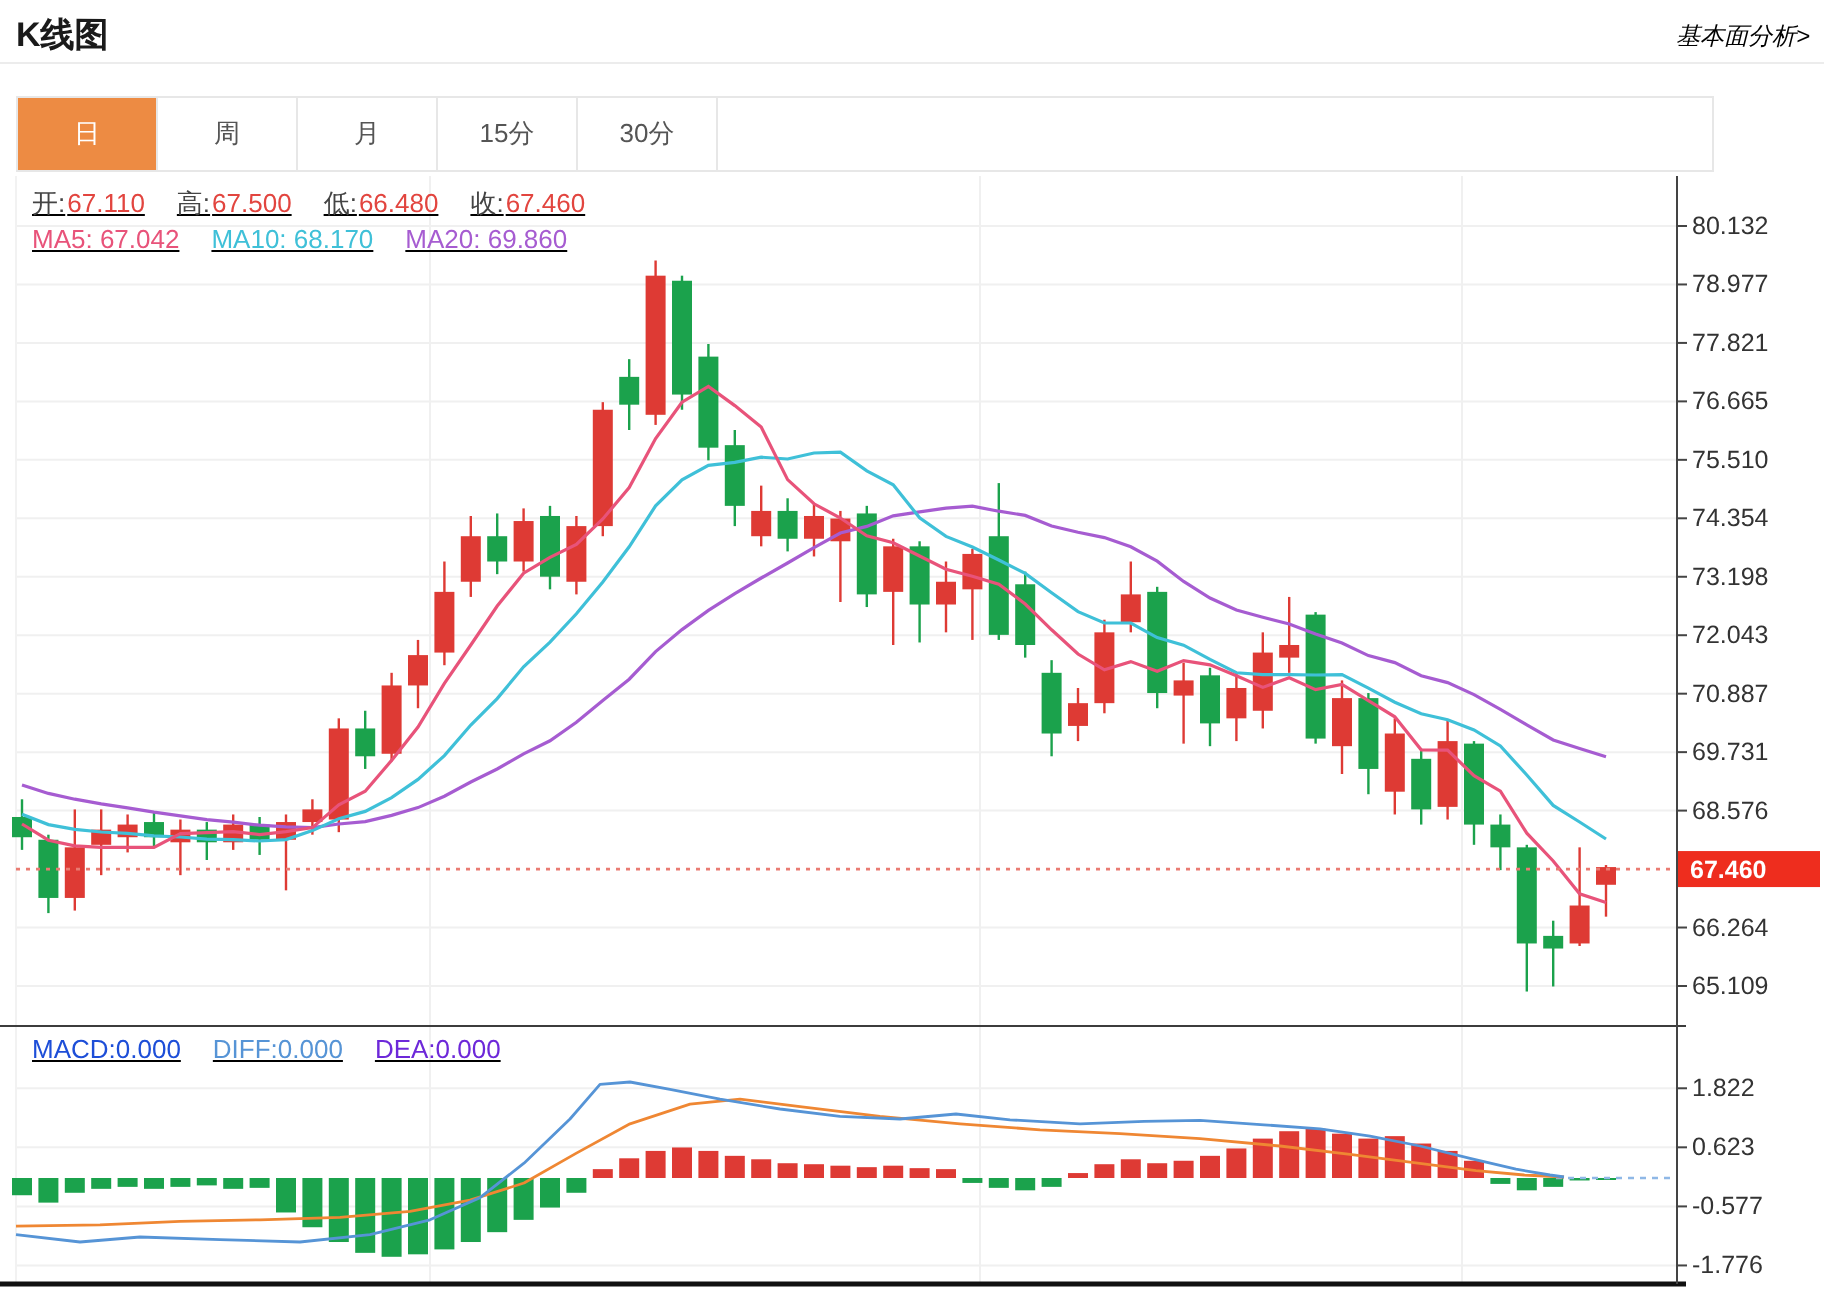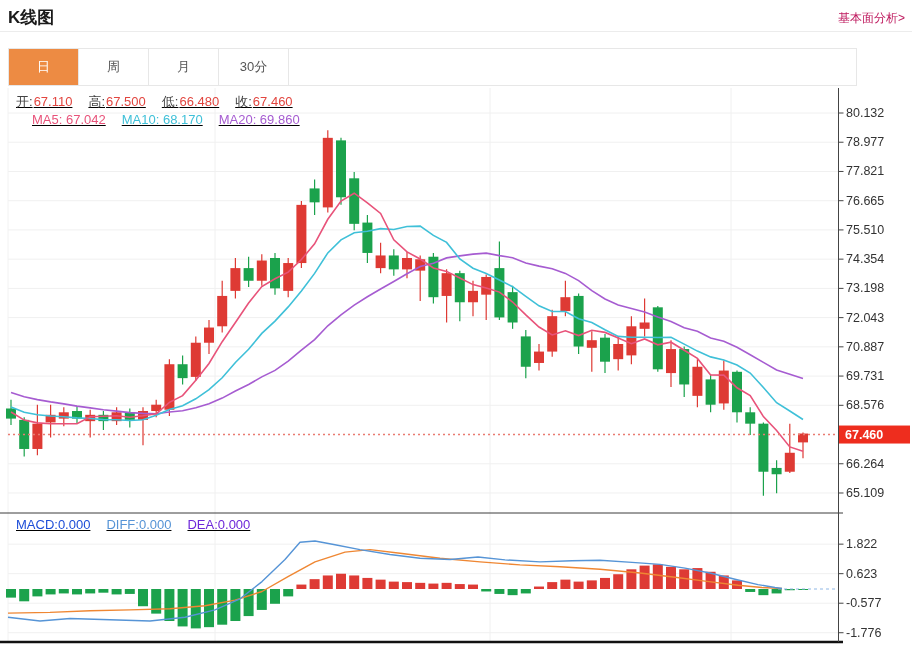--- a/index.html
+++ b/index.html
@@ -1,39 +1,40 @@
 <!DOCTYPE html>
 <html><head>
 <meta charset="utf-8">
 <style>
   * { margin:0; padding:0; box-sizing:border-box; }
   html,body { background:#fff; font-family:"Liberation Sans","DejaVu Sans",sans-serif; }
   #app { position:relative; width:912px; height:645px; background:#fff; overflow:hidden; }
   .hdr-title { position:absolute; left:8px; top:6px; font-size:17px; font-weight:bold; color:#1a1a1a; }
-  .hdr-link { position:absolute; right:7px; top:10px; font-size:12px; color:#be185d; cursor:pointer; }
+  .hdr-link { position:absolute; right:7px; top:10px; font-size:12px; color:#000000; cursor:pointer;font-style:italic; }
   .hdr-divider { position:absolute; left:0; top:31px; width:912px; height:1px; background:#ececec; }
   .tab-bar { position:absolute; left:8px; top:48px; width:849px; height:38px; border:1px solid #e7e7e7; display:flex; }
   .tab { width:70px; height:36px; line-height:36px; text-align:center; font-size:13px; color:#555; border-right:1px solid #e7e7e7; cursor:pointer; background:#fff; }
   .tab.active { background:#ed8b43; color:#fff; }
   .overlay { position:absolute; font-size:13px; white-space:nowrap; pointer-events:none;text-decoration:underline; }
   .overlay span { margin-right:6px; }
   .overlay .gap { margin-right:16px; }
   #chart-svg { position:absolute; left:0; top:0; }
 </style>
 </head>
 <body>
 
 <div id="app">
   <div class="hdr-title">K线图</div>
   <div class="hdr-link">基本面分析&gt;</div>
   <div class="hdr-divider"></div>
   <div class="tab-bar">
       <div class="tab active">日</div>
       <div class="tab">周</div>
       <div class="tab">月</div>
+      <div class="tab">15分</div>
       <div class="tab">30分</div>
     </div>
   <svg id="chart-svg" width="912" height="645" viewBox="0 0 912 645">
       <line x1="8" y1="113" x2="838" y2="113" stroke="#f0f0f0" stroke-width="1"></line>
       <line x1="8" y1="142.23" x2="838" y2="142.23" stroke="#f0f0f0" stroke-width="1"></line>
       <line x1="8" y1="171.46" x2="838" y2="171.46" stroke="#f0f0f0" stroke-width="1"></line>
       <line x1="8" y1="200.69" x2="838" y2="200.69" stroke="#f0f0f0" stroke-width="1"></line>
       <line x1="8" y1="229.92000000000002" x2="838" y2="229.92000000000002" stroke="#f0f0f0" stroke-width="1"></line>
       <line x1="8" y1="259.15" x2="838" y2="259.15" stroke="#f0f0f0" stroke-width="1"></line>
       <line x1="8" y1="288.38" x2="838" y2="288.38" stroke="#f0f0f0" stroke-width="1"></line>
@@ -276,15 +277,15 @@
       <line x1="838.5" y1="573.66174" x2="843.5" y2="573.66174" stroke="#444444" stroke-width="1"></line>
       <text x="846" y="577.66174" fill="#333333" font-size="12.5" font-family="Liberation Sans, DejaVu Sans, sans-serif">0.623</text>
       <line x1="838.5" y1="603.20574" x2="843.5" y2="603.20574" stroke="#444444" stroke-width="1"></line>
       <text x="846" y="607.20574" fill="#333333" font-size="12.5" font-family="Liberation Sans, DejaVu Sans, sans-serif">-0.577</text>
       <line x1="838.5" y1="632.7251200000001" x2="843.5" y2="632.7251200000001" stroke="#444444" stroke-width="1"></line>
       <text x="846" y="636.7251200000001" fill="#333333" font-size="12.5" font-family="Liberation Sans, DejaVu Sans, sans-serif">-1.776</text>
       <rect x="839" y="425.53000000000003" width="71" height="18" fill="#ee2d1e"></rect>
       <text x="845" y="439.03000000000003" fill="#ffffff" font-size="12.5" font-family="Liberation Sans, DejaVu Sans, sans-serif" font-weight="bold">67.460</text>
     </svg>
   <div class="overlay" id="quote-row" style="left:16px; top:93px;"><span style="color: rgb(68, 68, 68); margin-right: 1px;">开:</span><span class="gap" style="color: rgb(226, 69, 63);">67.110</span><span style="color: rgb(68, 68, 68); margin-right: 1px;">高:</span><span class="gap" style="color: rgb(226, 69, 63);">67.500</span><span style="color: rgb(68, 68, 68); margin-right: 1px;">低:</span><span class="gap" style="color: rgb(226, 69, 63);">66.480</span><span style="color: rgb(68, 68, 68); margin-right: 1px;">收:</span><span class="gap" style="color: rgb(226, 69, 63);">67.460</span></div>
-  <div class="overlay" id="ma-row" style="left:32px; top:112px;"><span class="gap" style="color: rgb(232, 83, 122);">MA5: 67.042</span><span class="gap" style="color: rgb(63, 192, 216);">MA10: 68.170</span><span class="gap" style="color: rgb(166, 92, 209);">MA20: 69.860</span></div>
+  <div class="overlay" id="ma-row" style="left:16px; top:112px;"><span class="gap" style="color: rgb(232, 83, 122);">MA5: 67.042</span><span class="gap" style="color: rgb(63, 192, 216);">MA10: 68.170</span><span class="gap" style="color: rgb(166, 92, 209);">MA20: 69.860</span></div>
   <div class="overlay" id="macd-row" style="left:16px; top:517px;"><span class="gap" style="color: #1d4ed8;">MACD:0.000</span><span class="gap" style="color: rgb(86, 148, 214); text-align: right;">DIFF:0.000</span><span class="gap" style="color: #6d28d9;">DEA:0.000</span></div>
 </div>
 
 </body></html>

